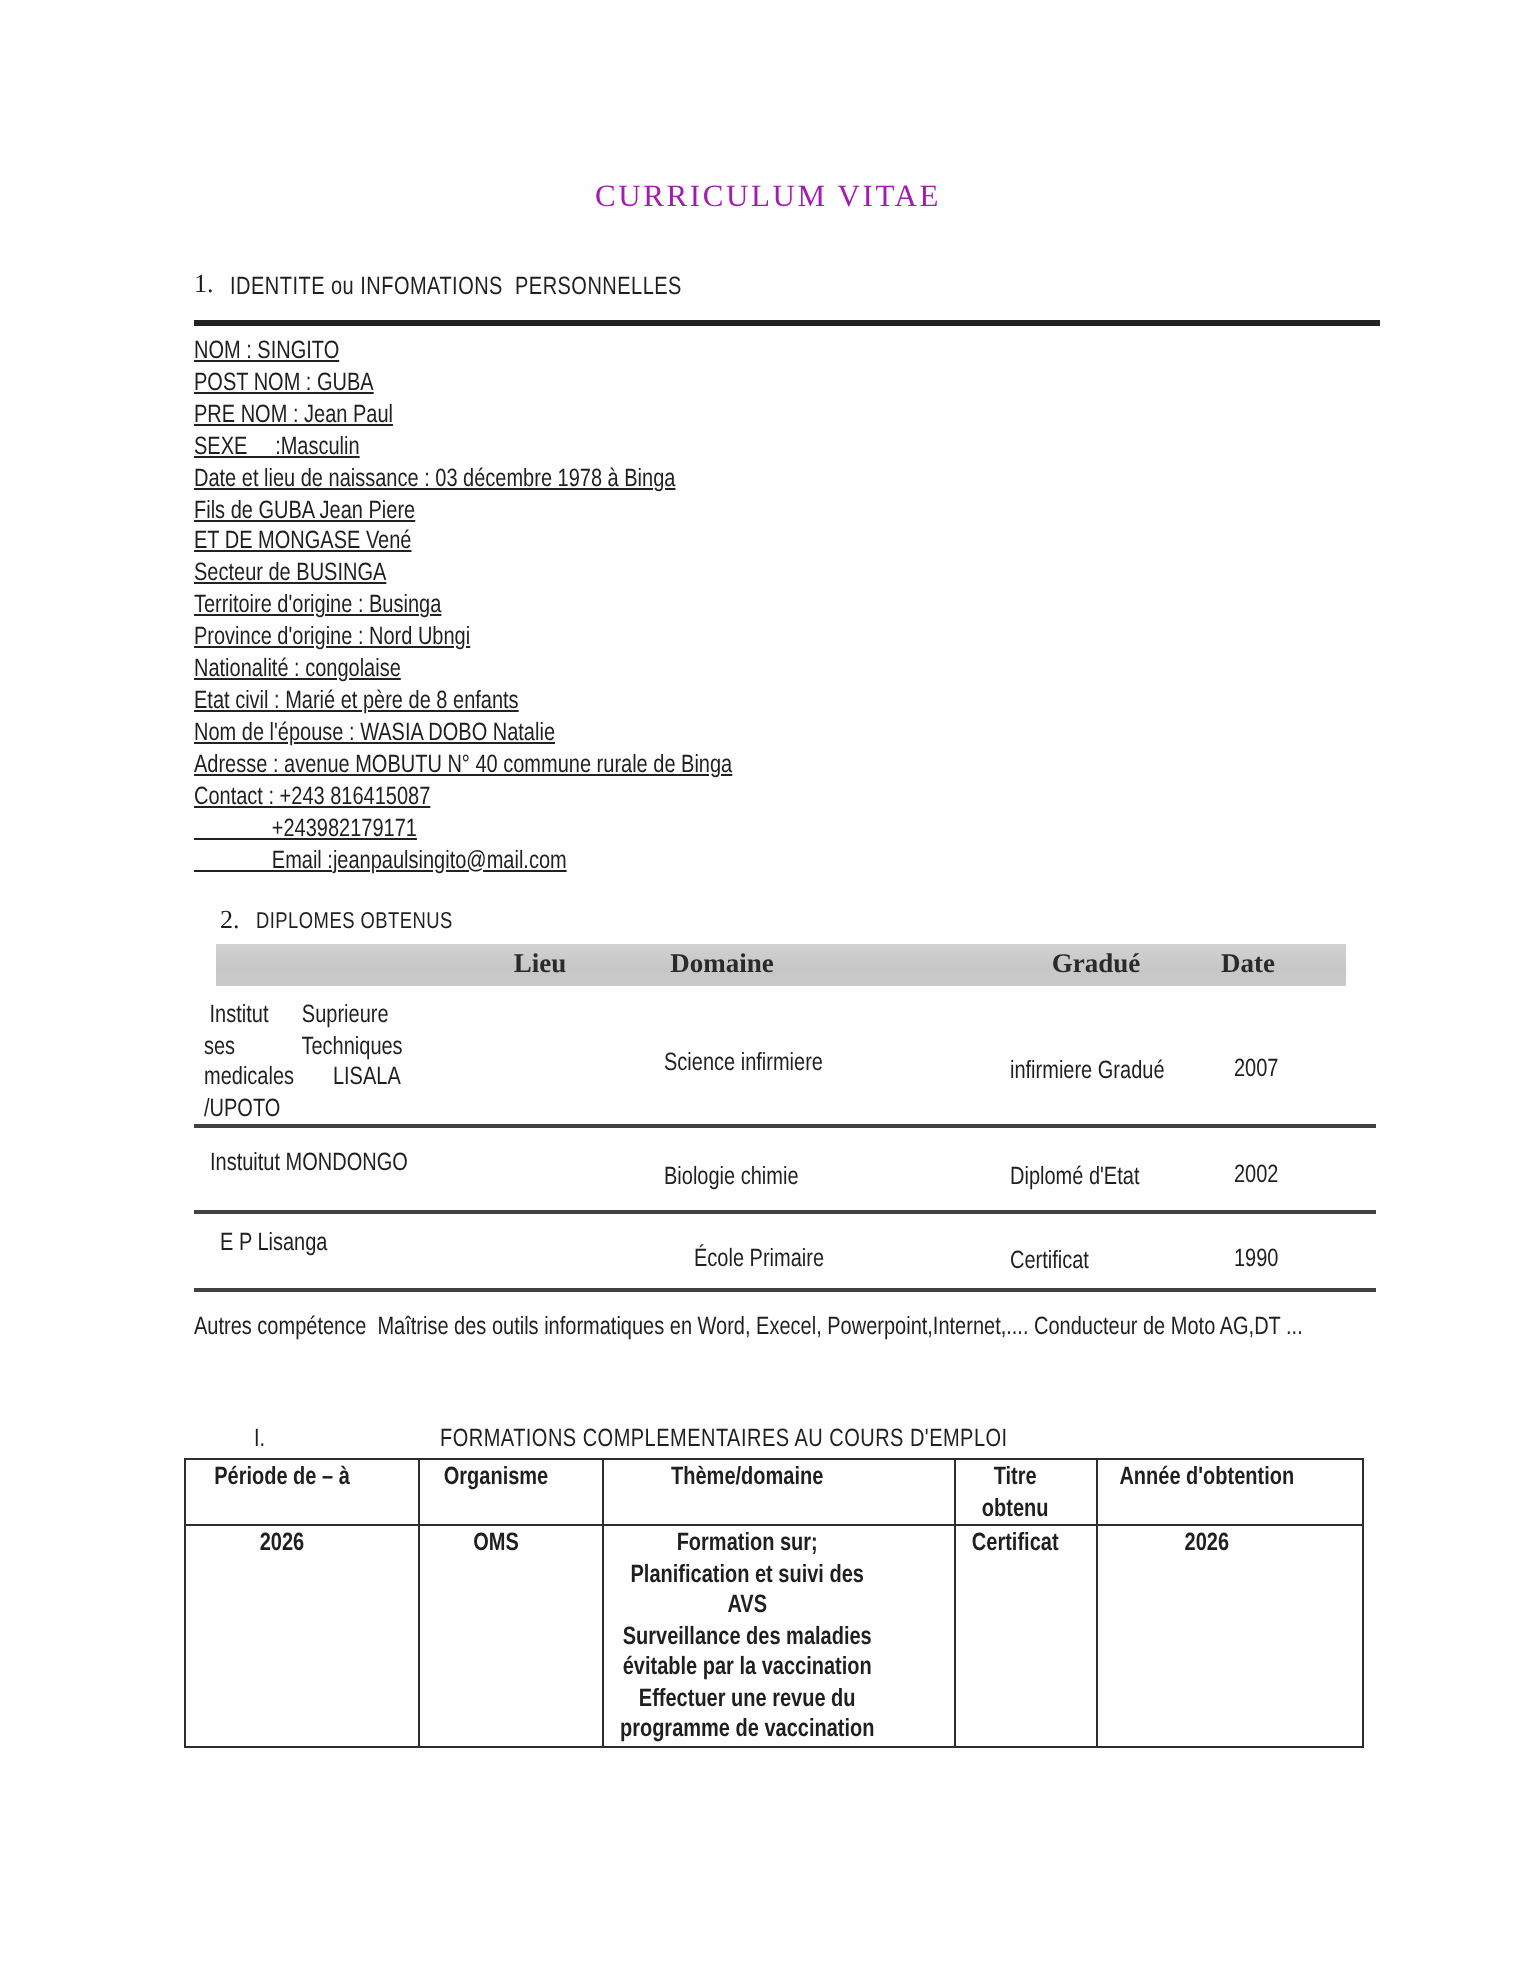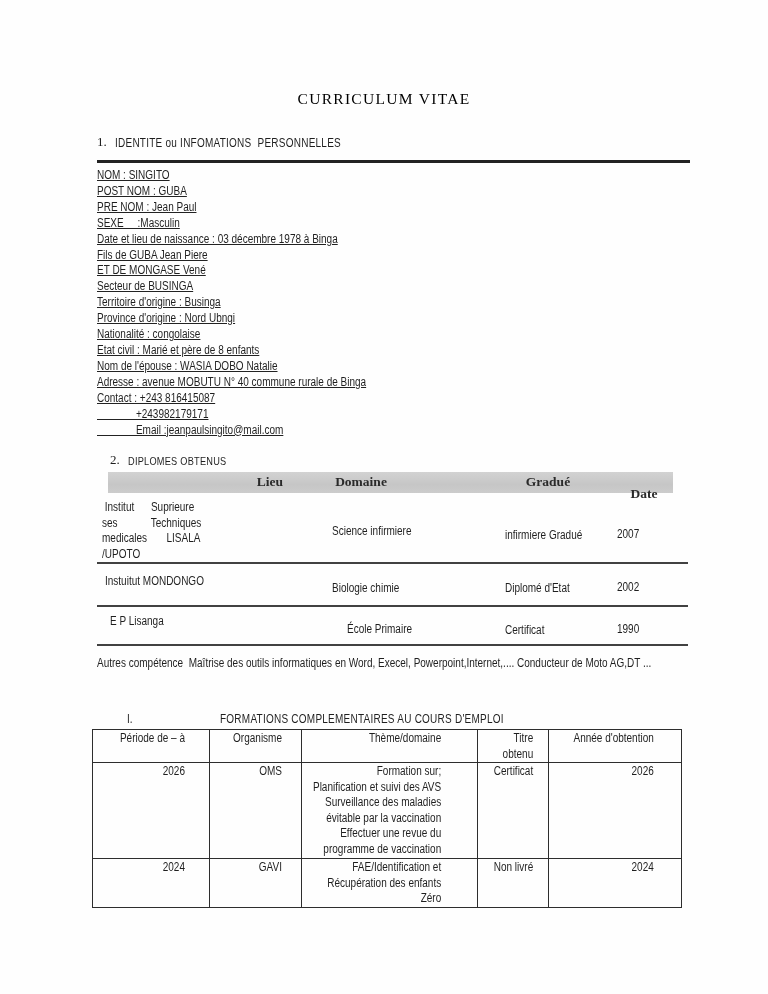--- a/index.html
+++ b/index.html
@@ -11,41 +11,41 @@
   
   .cnd {
     font-family:"Liberation Sans", sans-serif;
     font-size:12.5px; line-height:15.9px; color:#1f1f1f;
     transform:scaleX(0.8); transform-origin:0 0; white-space:pre;
   }
   .serifnum { font-family:"Liberation Serif", serif; font-size:13px; color:#1d1d1d; }
   .title {
     position:absolute; top:90px; left:0; width:768px; text-align:center;
     font-family:"Liberation Serif", serif; font-size:15.5px; letter-spacing:1.3px;
-    color:#000000;
+    color:#a21caf;
   }
   .rule  { position:absolute; background:#222222; }
   .bar {
     position:absolute; left:108px; top:472px; width:565px; height:21px;
     background:linear-gradient(180deg,#d2d2d2 0%,#c6c6c6 60%,#cccccc 100%);
   }
   .th1 {
     position:absolute; top:474px; transform:translateX(-50%);
     font-family:"Liberation Serif", serif; font-weight:bold; font-size:13.5px; color:#2a2a2a;
     white-space:nowrap;
   }
   .hline { position:absolute; left:97px; width:591px; height:1.5px; background:#414141; }
   .cell { line-height:15.6px; }
   table.f {
     position:absolute; left:92px; top:729px; width:589px;
     border-collapse:collapse; table-layout:fixed;
   }
   table.f td, table.f th {
     border:1.4px solid #2d2d2d; vertical-align:top; padding:1px 2px 0 4px;
-    text-align:right; font-weight:normal; overflow:hidden;
+    text-align:center; font-weight:bold; overflow:hidden;
   }
   table.f .cnd { line-height:15.5px; white-space:pre-line; }
 </style>
 </head>
 <body>
 
 <div class="page">
 
   <div class="title">CURRICULUM VITAE</div>
 
@@ -73,21 +73,21 @@
     <div class="cnd">              Email :jeanpaulsingito@mail.com</div>
   </div>
 
   <span class="abs serifnum" style="left:110px; top:452px;">2.</span>
   <span class="abs cnd" style="left:128px; top:454px; font-size:11.5px; letter-spacing:0.3px;">DIPLOMES OBTENUS</span>
 
   <div class="bar"></div>
   <span class="th1" style="left:223px;margin-left:47px;">Lieu</span>
   <span class="th1" style="left:361px;">Domaine</span>
   <span class="th1" style="left:548px;">Gradué</span>
-  <span class="th1" style="left:644px;margin-top:12px;">Date</span>
+  <span class="th1" style="left:624px;">Date</span>
 
   <div class="abs cnd cell" style="left:102px; top:500px;"> Institut      Suprieure
 ses            Techniques
 medicales       LISALA
 /UPOTO</div>
   <div class="abs cnd" style="left:332px; top:524px;">Science infirmiere</div>
   <div class="abs cnd" style="left:505px; top:528px;">infirmiere Gradué</div>
   <div class="abs cnd" style="left:617px; top:527px;">2007</div>
   <div class="hline" style="top:562px;"></div>
 
@@ -149,34 +149,16 @@
 Effectuer une revue du
 programme de vaccination</div>
           </td>
       <td>
             <div class="cnd">Certificat</div>
           </td>
       <td>
             <div class="cnd">2026</div>
           </td>
     </tr>
-    <tr style="height:33px;">
-      <td>
-            <div class="cnd">2024</div>
-          </td>
-      <td>
-            <div class="cnd">GAVI</div>
-          </td>
-      <td>
-            <div class="cnd">FAE/Identification et
-Récupération des enfants Zéro</div>
-          </td>
-      <td>
-            <div class="cnd">Non livré</div>
-          </td>
-      <td>
-            <div class="cnd">2024</div>
-          </td>
-    </tr>
   </tbody>
     </table>
 
 </div>
 
 </body></html>

